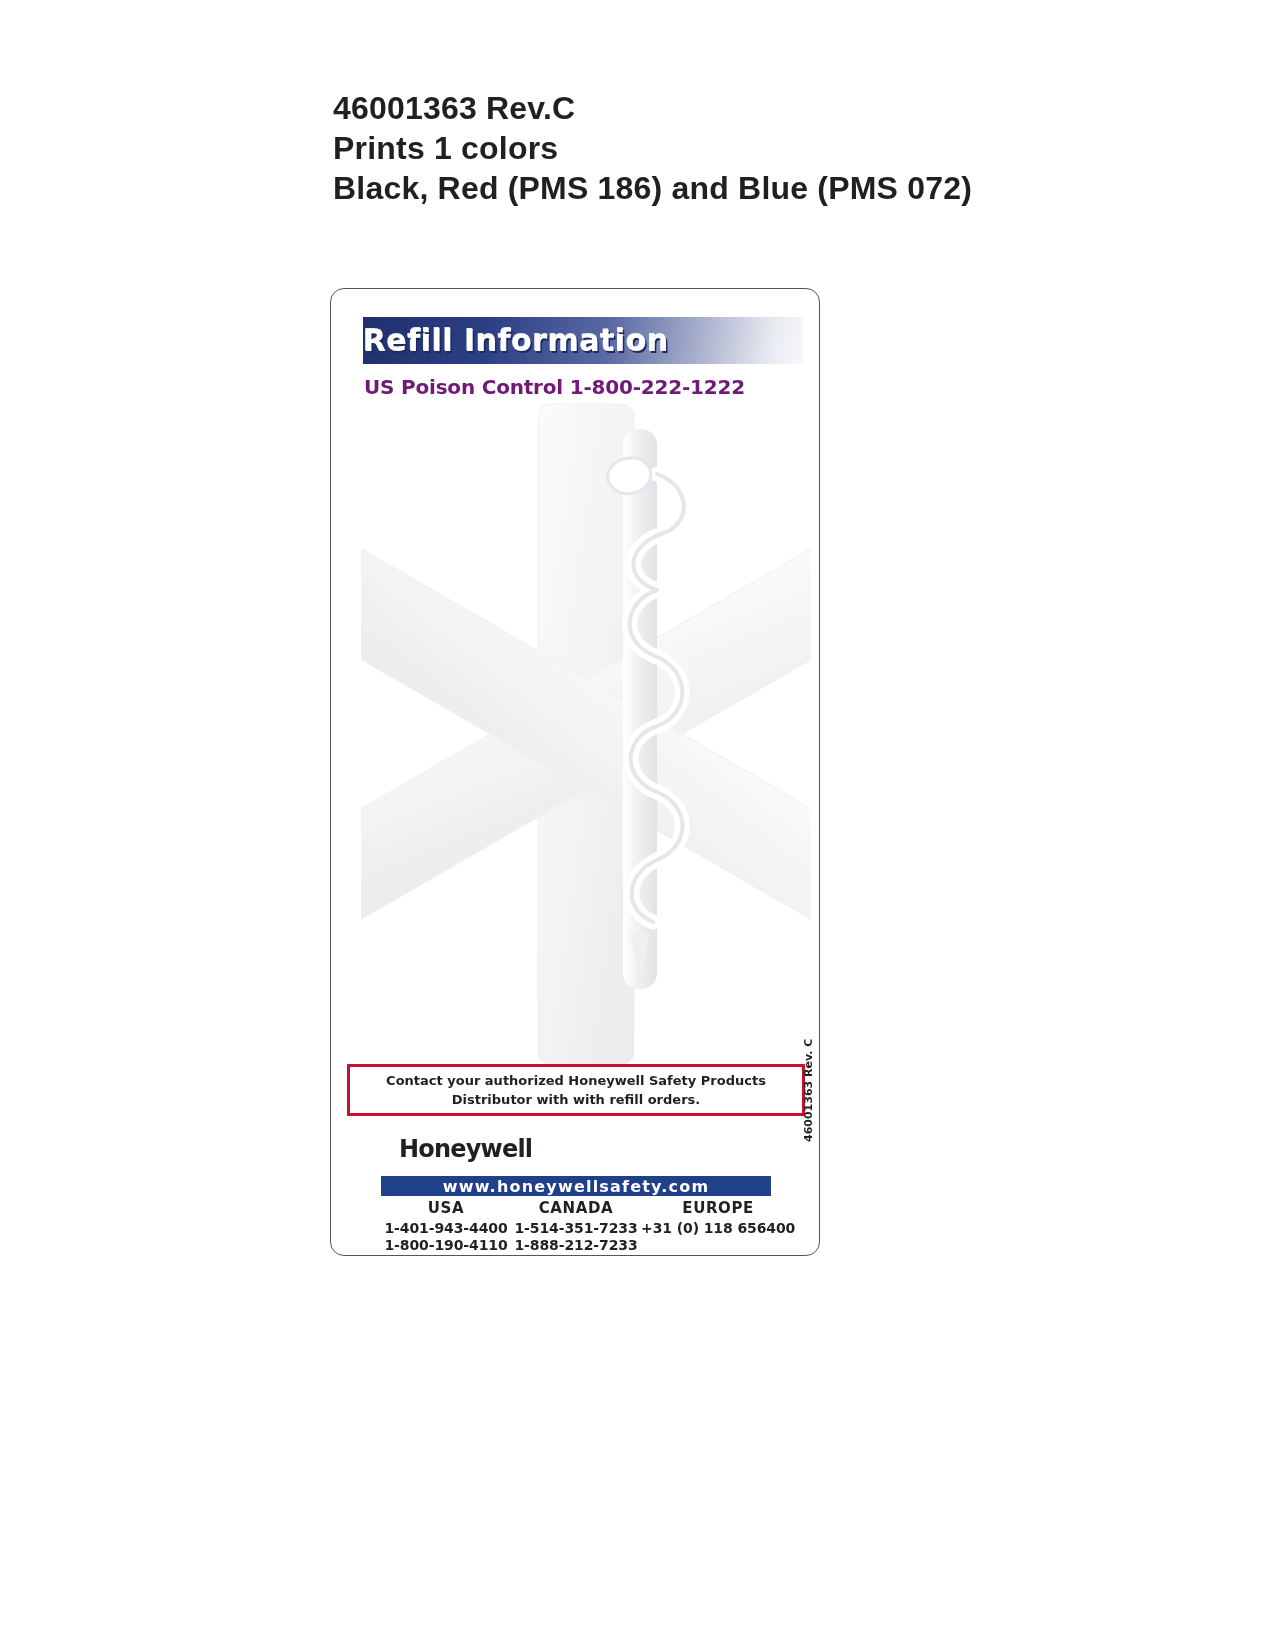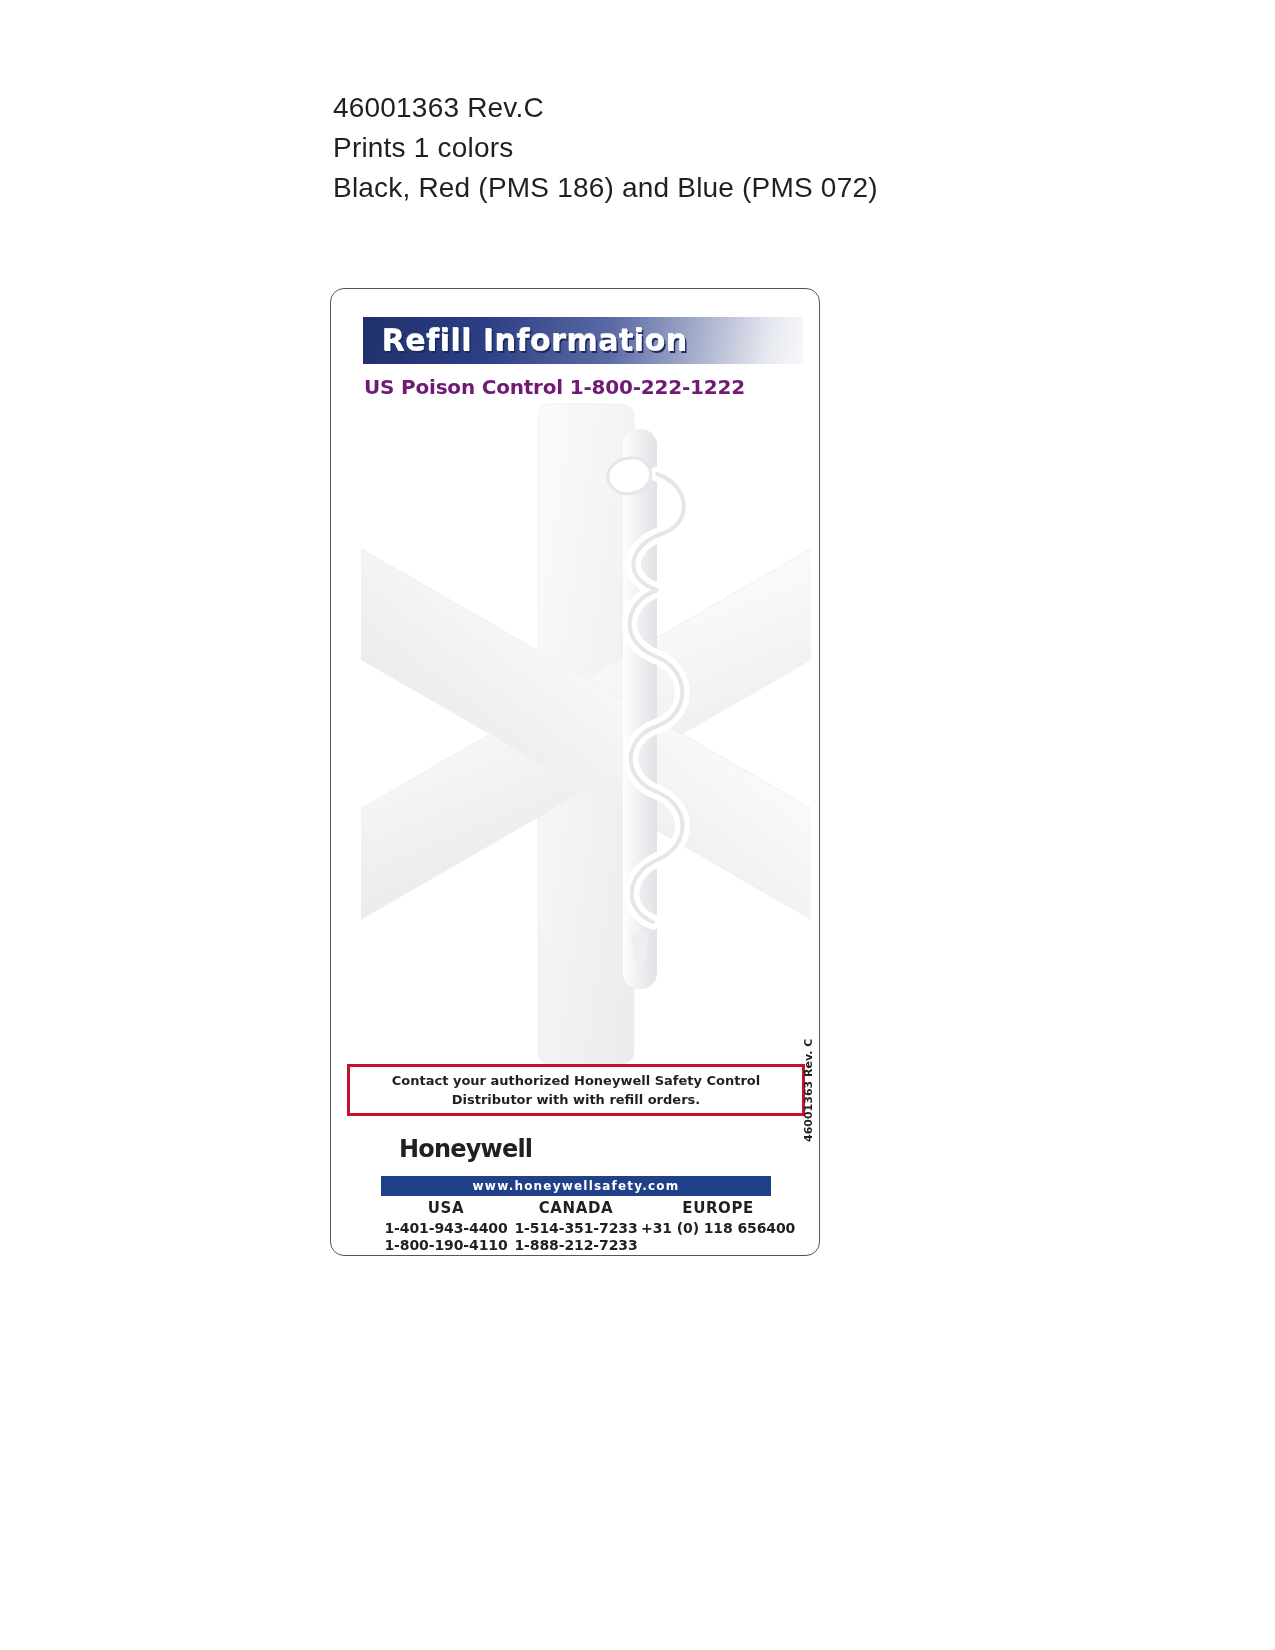--- a/index.html
+++ b/index.html
@@ -14,25 +14,25 @@
     color: #231f20;
     position: relative;
     overflow: hidden;
   }
 
   
   .spec-block {
     position: absolute;
     left: 333px;
     top: 88px;
-    font-size: 28px;
+    font-size: 32px;
     line-height: 40px;
     color: #231f20;
     font-family: "Liberation Sans", sans-serif;
-    font-weight: 400;
+    font-weight: 700;
     letter-spacing: 0.2px;
   }
   .spec-block div { white-space: nowrap; }
 
   
   .label-card {
     position: absolute;
     left: 330px;
     top: 288px;
     width: 490px;
@@ -65,21 +65,21 @@
     background: linear-gradient(100deg, #20306e 0%, #2c3f84 28%, #5b6aa5 56%, #a8b0cc 76%, #e8eaf1 92%, #f7f8fa 100%);
     display: flex;
     align-items: center;
   }
   .banner-title {
     font-family: "DejaVu Sans", sans-serif;
     font-weight: bold;
     font-size: 30px;
     letter-spacing: 0.5px;
     color: #ffffff;
-    padding-left: 19px;
+    padding-left: 0;
     text-shadow:
        1.5px 1.5px 0 #1b2a5e,
       -0.6px -0.6px 0 rgba(255,255,255,0.9);
   }
 
   
   .poison-line {
     position: absolute;
     left: 33px;
     top: 86px;
@@ -137,21 +137,21 @@
     width: 390px;
     height: 20px;
     background: #21408a;
     display: flex;
     align-items: center;
     justify-content: center;
   }
   .web-bar span {
     font-family: "DejaVu Sans", sans-serif;
     font-weight: bold;
-    font-size: 12px;
+    font-size: 16px;
     letter-spacing: 1.2px;
     color: #ffffff;
   }
 
   
   .contacts {
     position: absolute;
     left: 50px;
     top: 910px;
     width: 390px;
@@ -256,21 +256,21 @@
     </svg>
   </div>
 
   <div class="banner">
     <span class="banner-title">Refill Information</span>
   </div>
 
   <div class="poison-line">US Poison Control 1-800-222-1222</div>
 
   <div class="contact-box">
-    <div>Contact your authorized Honeywell Safety Control</div>
+    <div>Contact your authorized Honeywell Safety Products</div>
     <div>Distributor with with refill orders.</div>
   </div>
 
   <div class="hw-logo">Honeywell</div>
 
   <div class="web-bar">
     <span>www.honeywellsafety.com</span>
   </div>
 
   <div class="contacts">

